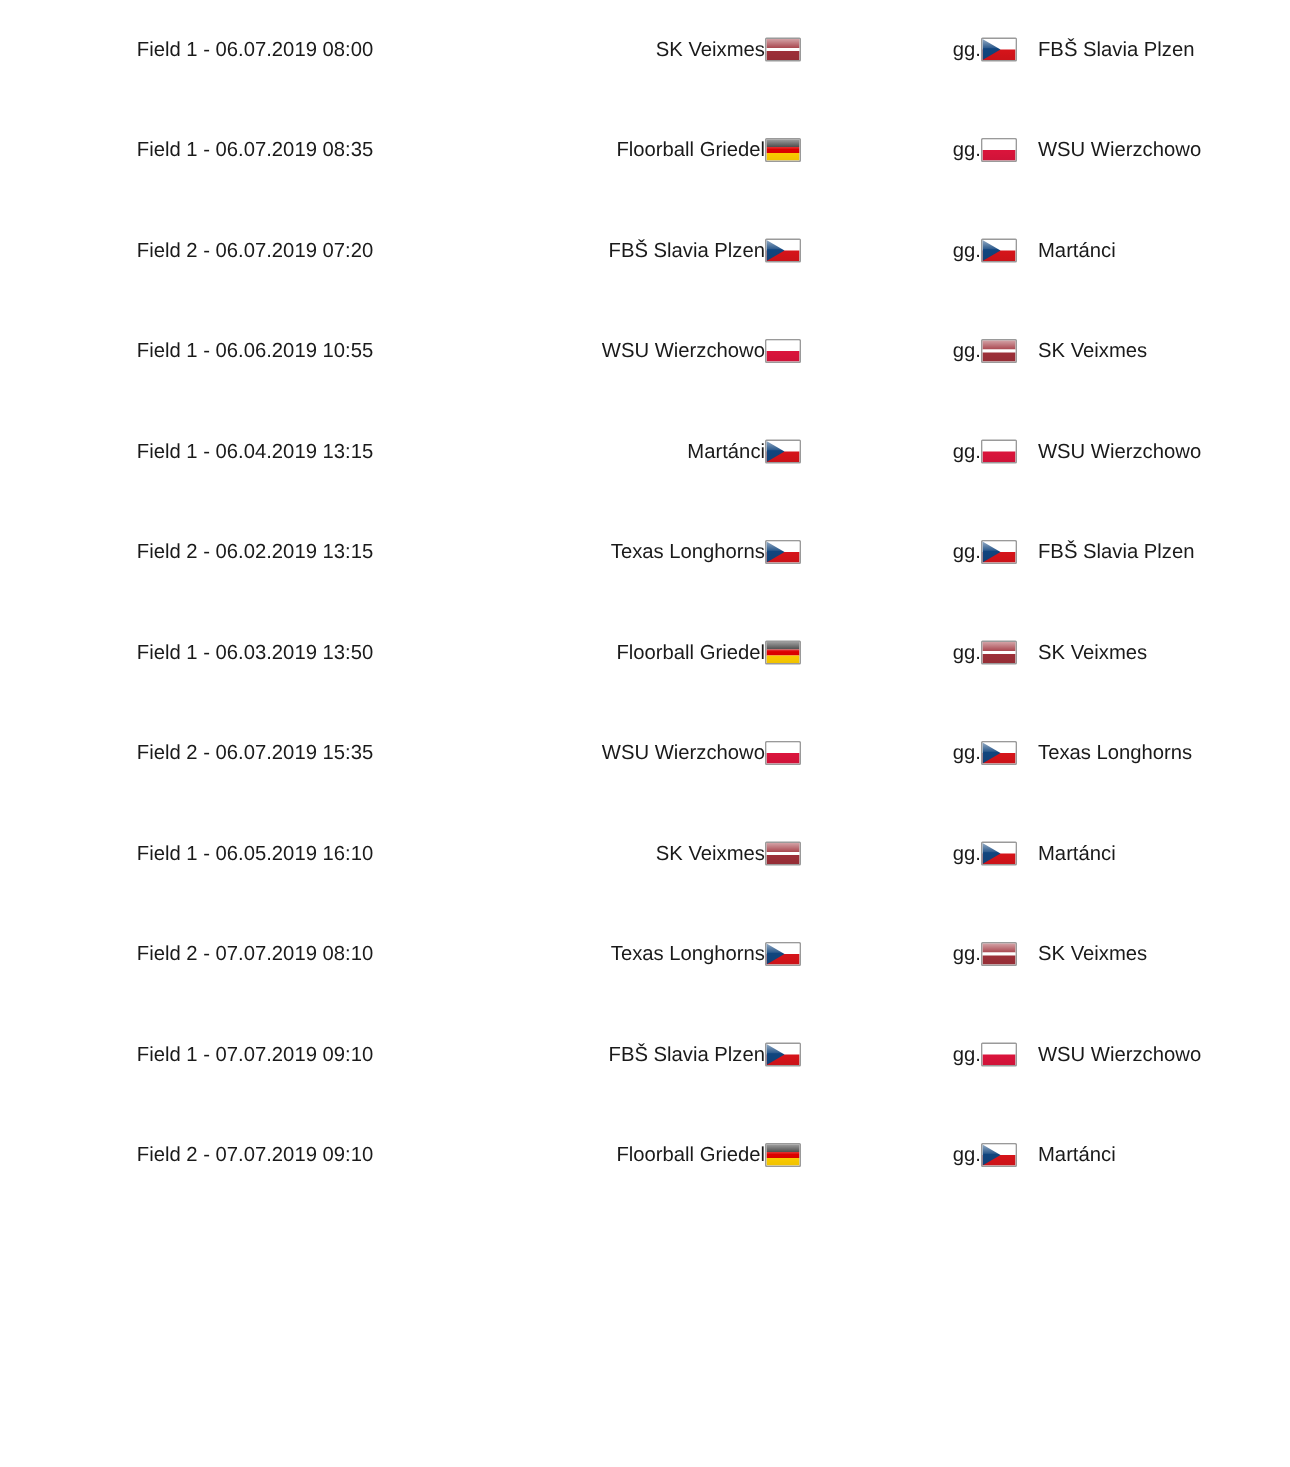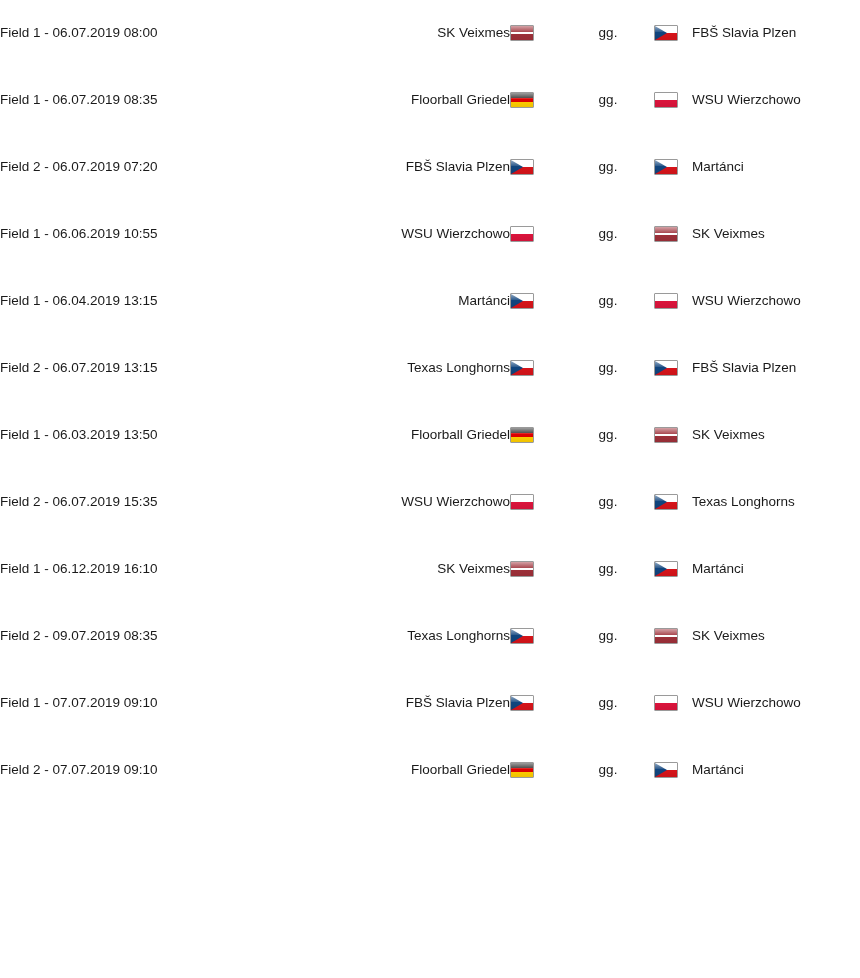--- a/index.html
+++ b/index.html
@@ -36,33 +36,33 @@
   }
 
   .col-match     { width: 340px; }
   .col-home      { width: 170px; }
   .col-homeflag  { width:  52px; }
   .col-sep       { width:  92px; }
   .col-awayflag  { width:  38px; }
   .col-away      { width: 168px; }
 
   .cell-match {
-    text-align: left;
+    text-align: center;
     padding-left: 12px;
   }
   .cell-home {
     text-align: right;
     padding-right: 0;
   }
   .cell-homeflag {
     text-align: left;
     padding-left: 10px;
   }
   .cell-sep {
-    text-align: center;
+    text-align: right;
     padding-left: 14px;
   }
   .cell-awayflag {
     text-align: left;
     padding-left: 0;
   }
   .cell-away {
     text-align: left;
     padding-left: 9px;
   }
@@ -164,21 +164,21 @@
       </tr>
       <tr>
         <td class="cell-match">Field 1 - 06.04.2019 13:15</td>
         <td class="cell-home">Martánci</td>
         <td class="cell-homeflag"><span class="flag flag-cz"><span class="band-top"></span><span class="band-bottom"></span><span class="tri"></span></span></td>
         <td class="cell-sep">gg.</td>
         <td class="cell-awayflag"><span class="flag flag-pl"><span class="band-top"></span><span class="band-bottom"></span></span></td>
         <td class="cell-away">WSU Wierzchowo</td>
       </tr>
       <tr>
-        <td class="cell-match">Field 2 - 06.07.2019 13:15</td>
+        <td class="cell-match">Field 2 - 06.02.2019 13:15</td>
         <td class="cell-home">Texas Longhorns</td>
         <td class="cell-homeflag"><span class="flag flag-cz"><span class="band-top"></span><span class="band-bottom"></span><span class="tri"></span></span></td>
         <td class="cell-sep">gg.</td>
         <td class="cell-awayflag"><span class="flag flag-cz"><span class="band-top"></span><span class="band-bottom"></span><span class="tri"></span></span></td>
         <td class="cell-away">FBŠ Slavia Plzen</td>
       </tr>
       <tr>
         <td class="cell-match">Field 1 - 06.03.2019 13:50</td>
         <td class="cell-home">Floorball Griedel</td>
         <td class="cell-homeflag"><span class="flag flag-de"><span class="band-top"></span><span class="band-mid"></span><span class="band-bottom"></span></span></td>
@@ -188,29 +188,29 @@
       </tr>
       <tr>
         <td class="cell-match">Field 2 - 06.07.2019 15:35</td>
         <td class="cell-home">WSU Wierzchowo</td>
         <td class="cell-homeflag"><span class="flag flag-pl"><span class="band-top"></span><span class="band-bottom"></span></span></td>
         <td class="cell-sep">gg.</td>
         <td class="cell-awayflag"><span class="flag flag-cz"><span class="band-top"></span><span class="band-bottom"></span><span class="tri"></span></span></td>
         <td class="cell-away">Texas Longhorns</td>
       </tr>
       <tr>
-        <td class="cell-match">Field 1 - 06.12.2019 16:10</td>
+        <td class="cell-match">Field 1 - 06.05.2019 16:10</td>
         <td class="cell-home">SK Veixmes</td>
         <td class="cell-homeflag"><span class="flag flag-lv"><span class="band-top"></span><span class="band-mid"></span><span class="band-bottom"></span></span></td>
         <td class="cell-sep">gg.</td>
         <td class="cell-awayflag"><span class="flag flag-cz"><span class="band-top"></span><span class="band-bottom"></span><span class="tri"></span></span></td>
         <td class="cell-away">Martánci</td>
       </tr>
       <tr>
-        <td class="cell-match">Field 2 - 09.07.2019 08:35</td>
+        <td class="cell-match">Field 2 - 07.07.2019 08:10</td>
         <td class="cell-home">Texas Longhorns</td>
         <td class="cell-homeflag"><span class="flag flag-cz"><span class="band-top"></span><span class="band-bottom"></span><span class="tri"></span></span></td>
         <td class="cell-sep">gg.</td>
         <td class="cell-awayflag"><span class="flag flag-lv"><span class="band-top"></span><span class="band-mid"></span><span class="band-bottom"></span></span></td>
         <td class="cell-away">SK Veixmes</td>
       </tr>
       <tr>
         <td class="cell-match">Field 1 - 07.07.2019 09:10</td>
         <td class="cell-home">FBŠ Slavia Plzen</td>
         <td class="cell-homeflag"><span class="flag flag-cz"><span class="band-top"></span><span class="band-bottom"></span><span class="tri"></span></span></td>

